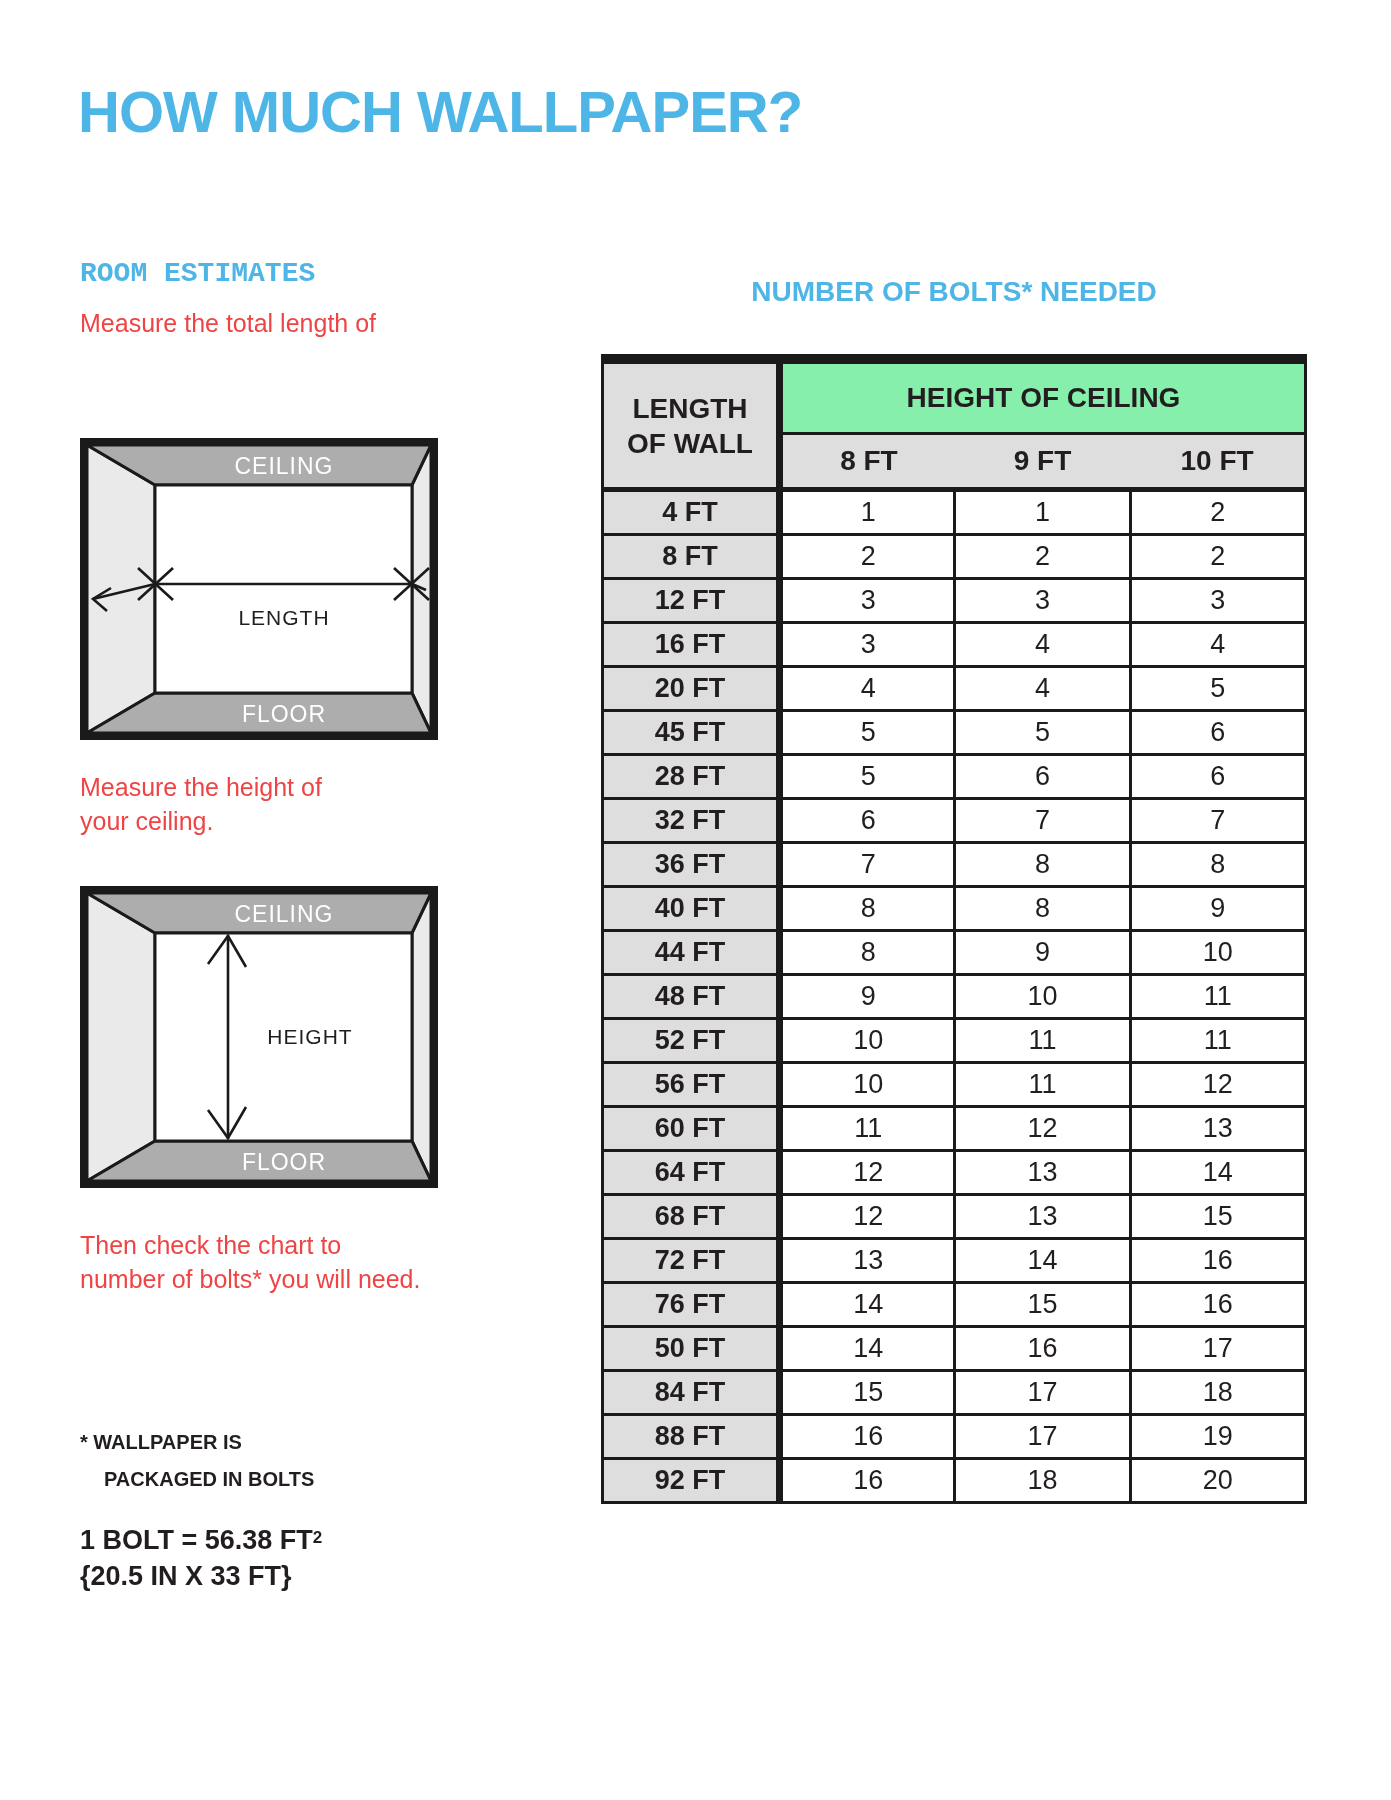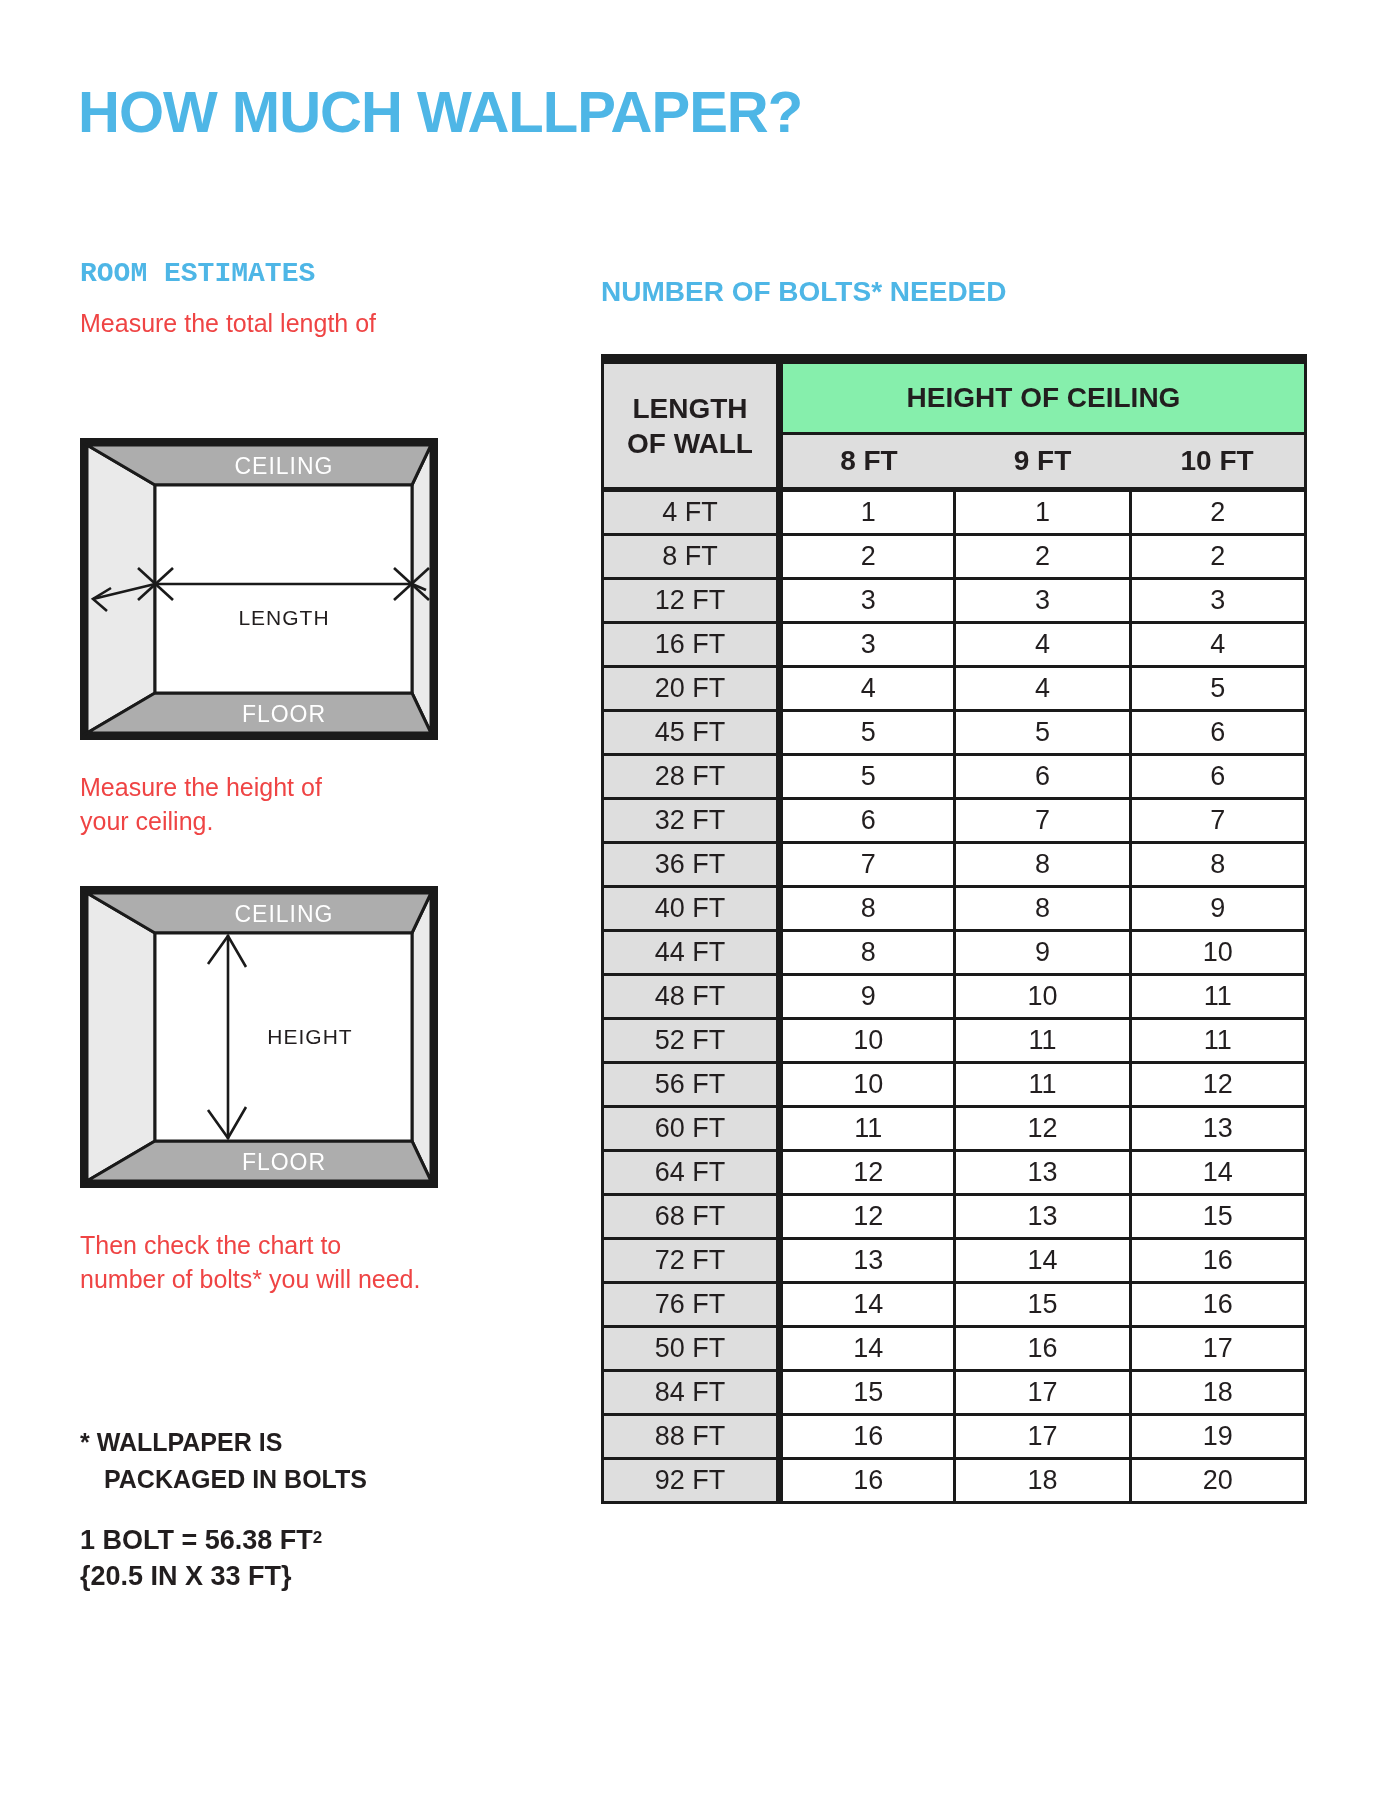--- a/index.html
+++ b/index.html
@@ -1,44 +1,44 @@
 <!DOCTYPE html>
 <html><head>
 <meta charset="utf-8">
 <style>
   html,body{margin:0;padding:0;background:#fff;}
   body{width:1391px;height:1800px;position:relative;font-family:"Liberation Sans","DejaVu Sans",sans-serif;color:#221E1F;}
   .abs{position:absolute;}
   .page-title{left:78px;top:78px;font-size:58px;font-weight:bold;letter-spacing:-1px;color:#4EB6E6;white-space:nowrap;}
   .sec-head{font-size:28px;font-weight:bold;color:#4EB6E6;white-space:nowrap;}
   .room-estimates{left:80px;top:258px;font-family:Liberation Mono, monospace;}
-  .bolts-head{left:601px;top:276px;width:706px;text-align:left;}
+  .bolts-head{left:601px;top:276px;width:706px;text-align:center;}
   .para{font-size:25px;line-height:34px;color:#ef4444;}
   .para1{left:80px;top:306px;}
   .para2{left:80px;top:770px;}
   .para3{left:80px;top:1228px;}
-  .footnote{left:80px;top:1424px;font-size:25px;font-weight:bold;line-height:37px;}
+  .footnote{left:80px;top:1424px;font-size:20px;font-weight:bold;line-height:37px;}
   .footnote .indent{padding-left:24px;}
   .boltinfo{left:80px;top:1520px;font-size:27px;font-weight:bold;line-height:36px;}
   .boltinfo sup{font-size:17px;vertical-align:6px;}
   .diagram1{left:80px;top:438px;}
   .diagram2{left:80px;top:886px;}
 
   .bolt-table-wrap{left:601px;top:354px;}
   table.bolts{border-collapse:collapse;width:706px;table-layout:fixed;
     border-top:10px solid #1A1A1A;border-left:3px solid #1A1A1A;
     border-right:3px solid #1A1A1A;border-bottom:3px solid #1A1A1A;}
   table.bolts col.c1{width:177px;}
   table.bolts th,table.bolts td{padding:0;text-align:center;vertical-align:middle;}
   th.len-head{background:#DEDEDE;border-right:7px solid #1A1A1A;border-bottom:5px solid #1A1A1A;
     font-size:28px;font-weight:bold;line-height:1.25;white-space:pre-line;}
   th.hoc{background:#86efac;border-bottom:3px solid #1A1A1A;height:68px;font-size:28px;font-weight:bold;}
   th.sub{background:#DEDEDE;border-bottom:5px solid #1A1A1A;height:52px;font-size:28px;font-weight:bold;}
   tbody th.rowlab{background:#DEDEDE;border-right:7px solid #1A1A1A;border-bottom:3px solid #1A1A1A;
-    height:41px;font-size:27px;font-weight:normal;}
+    height:41px;font-size:27px;font-weight:bold;}
   tbody td{background:#fff;border:3px solid #1A1A1A;height:41px;font-size:27px;font-weight:normal;}
 </style>
 </head>
 <body>
 
 <div class="abs page-title">HOW MUCH WALLPAPER?</div>
 
 <div class="abs sec-head room-estimates">ROOM ESTIMATES</div>
 
 <div class="abs para para1">

